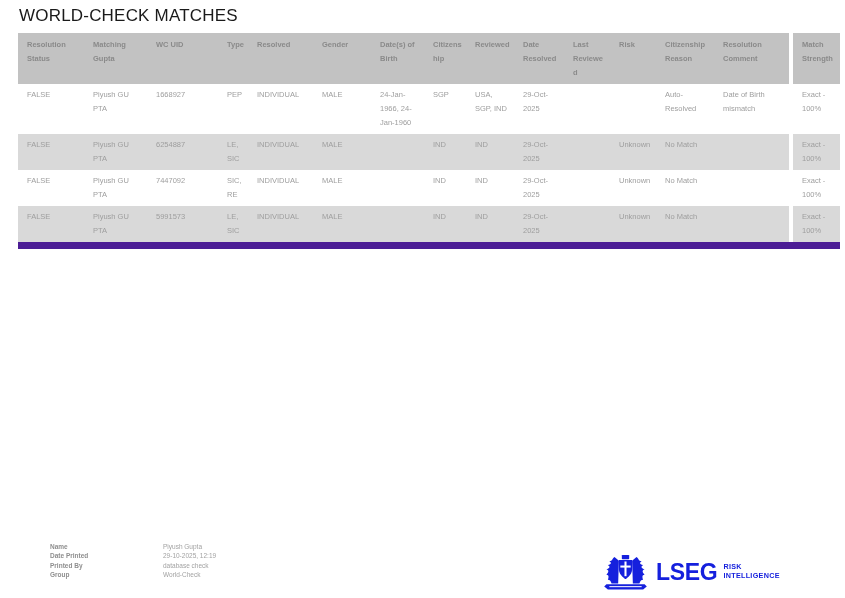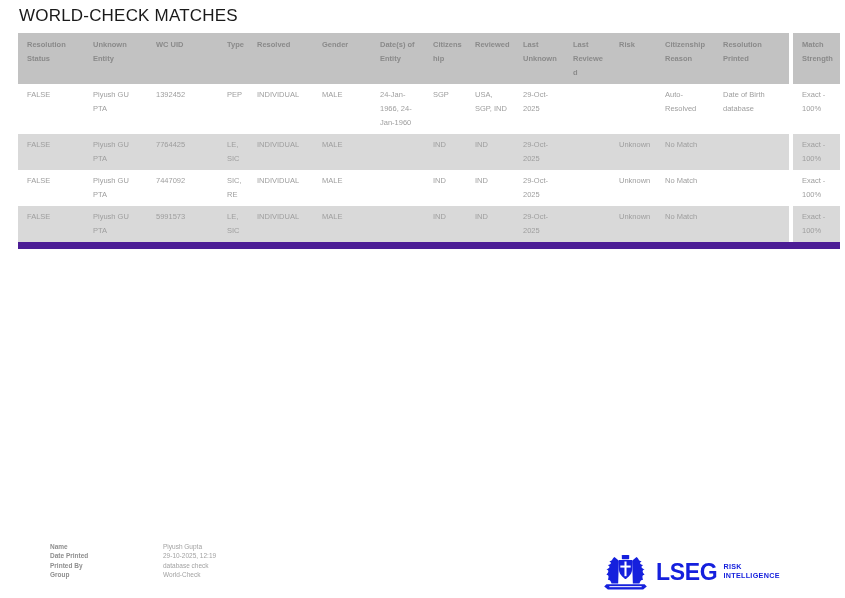--- a/index.html
+++ b/index.html
@@ -77,60 +77,60 @@
       <col style="width: 46px;">
       <col style="width: 46px;">
       <col style="width: 58px;">
       <col style="width: 75px;">
       <col style="width: 4px;">
       <col style="width: 47px;">
     </colgroup>
     <thead>
       <tr>
         <th>Resolution Status</th>
-        <th>Unknown Entity</th>
+        <th>Matching Gupta</th>
         <th>WC UID</th>
         <th>Type</th>
         <th>Resolved</th>
         <th>Gender</th>
-        <th>Date(s) of Entity</th>
+        <th>Date(s) of Birth</th>
         <th>Citizenship</th>
         <th>Reviewed</th>
-        <th>Last Unknown</th>
+        <th>Date Resolved</th>
         <th>Last Reviewed</th>
         <th>Risk</th>
         <th>Citizenship Reason</th>
-        <th>Resolution Printed</th>
+        <th>Resolution Comment</th>
         <th class="spacer"></th>
         <th>Match Strength</th>
       </tr>
     </thead>
     <tbody>
       <tr>
         <td>FALSE</td>
         <td>Piyush GU PTA</td>
-        <td>1392452</td>
+        <td>1668927</td>
         <td>PEP</td>
         <td>INDIVIDUAL</td>
         <td>MALE</td>
         <td>24-Jan-1966, 24-Jan-1960</td>
         <td>SGP</td>
         <td>USA, SGP, IND</td>
         <td>29-Oct-2025</td>
         <td></td>
         <td></td>
         <td>Auto-Resolved</td>
-        <td>Date of Birth database</td>
+        <td>Date of Birth mismatch</td>
         <td class="spacer"></td>
         <td>Exact - 100%</td>
       </tr>
       <tr class="alt">
         <td>FALSE</td>
         <td>Piyush GU PTA</td>
-        <td>7764425</td>
+        <td>6254887</td>
         <td>LE, SIC</td>
         <td>INDIVIDUAL</td>
         <td>MALE</td>
         <td></td>
         <td>IND</td>
         <td>IND</td>
         <td>29-Oct-2025</td>
         <td></td>
         <td>Unknown</td>
         <td>No Match</td>

